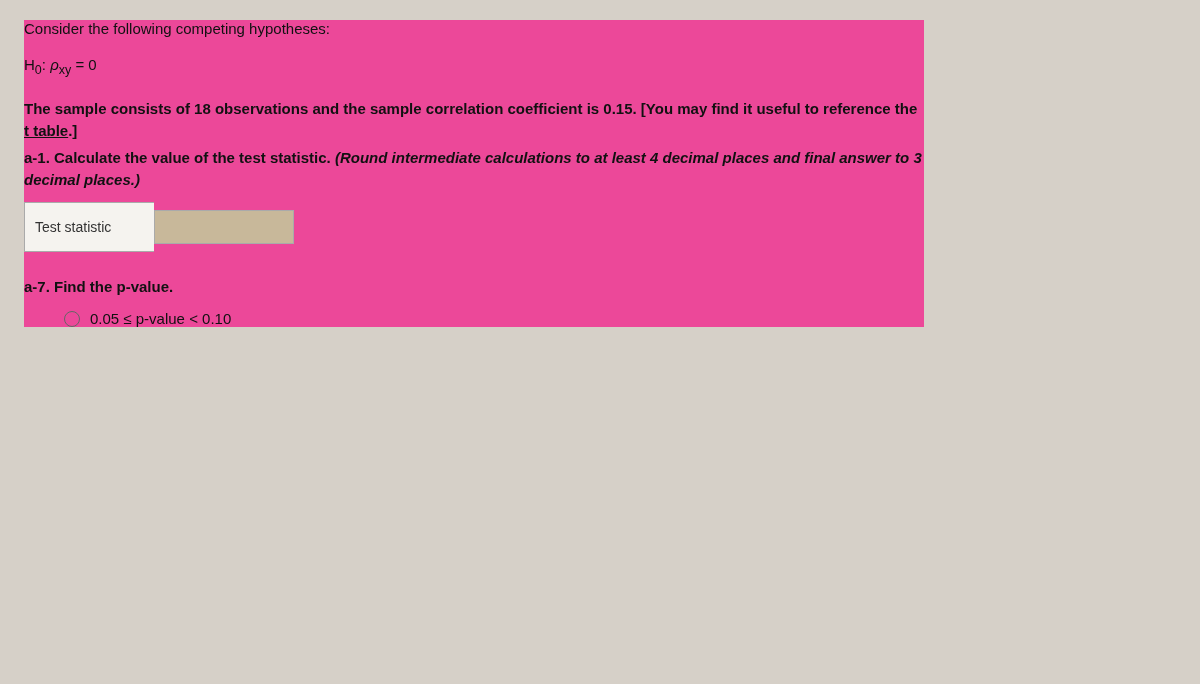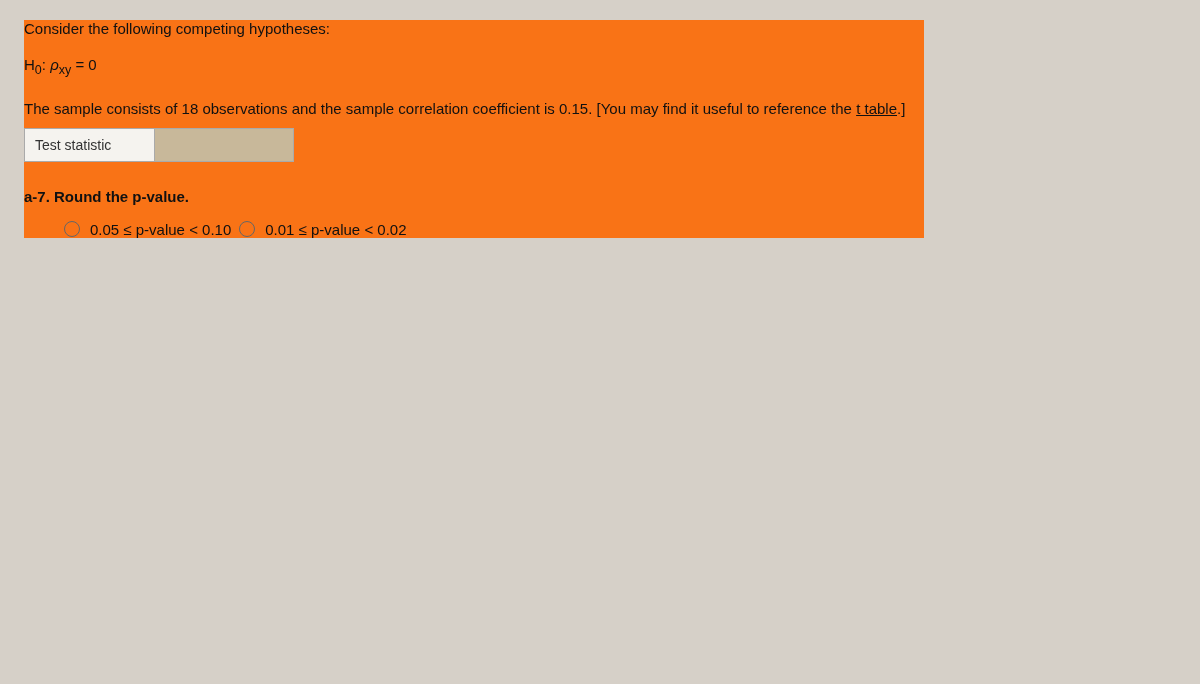--- a/index.html
+++ b/index.html
@@ -12,21 +12,21 @@
       font-family: Arial, sans-serif;
       background-color: #d6d0c8;
       width: 1200px;
       min-height: 684px;
       padding: 20px 24px;
       font-size: 15px;
       color: #111;
     }
 
     .main-container {
-      background-color: #f97316;
+      background-color: #ec4899;
       max-width: 900px;
     }
 
     .intro-text {
       font-size: 15px;
       margin-bottom: 14px;
       color: #111;
     }
 
     .hypotheses {
@@ -40,20 +40,21 @@
       display: flex;
       align-items: flex-end;
       gap: 4px;
     }
 
     .sample-text {
       font-size: 15px;
       margin-bottom: 4px;
       color: #111;
       line-height: 1.5;
+      font-weight: bold;
     }
 
     .sample-text a {
       color: #111;
       text-decoration: underline;
     }
 
     .question-block {
       margin-bottom: 24px;
     }
@@ -83,21 +84,21 @@
       margin-bottom: 8px;
     }
 
     .input-label {
       font-size: 14px;
       color: #333;
       border: 1px solid #aaa;
       background: #f5f3ef;
       padding: 8px 10px;
       min-width: 130px;
-      height: 34px;
+      height: 50px;
       display: flex;
       align-items: center;
       border-right: none;
     }
 
     .input-field {
       border: 1px solid #aaa;
       background: #c8b89a;
       height: 34px;
       width: 140px;
@@ -149,37 +150,37 @@
     <div class="hypothesis-line">
       <span>H<sub>0</sub>: <span class="pxy-text">ρ</span><sub>xy</sub> = 0</span>
     </div>
   </div>
 
   <p class="sample-text">
     <span>The sample consists of 18 observations and the sample correlation coefficient is 0.15. [You may find it useful to reference the </span><a href="#">t table</a><span>.]</span>
   </p>
 
   <div class="question-block">
+    <p class="question-label">
+      <strong><span>a-1.</span><span> Calculate the value of the test statistic.</span></strong>
+      <span class="bold-italic"> (Round intermediate calculations to at least 4 decimal places and final answer to 3 decimal places.)</span>
+    </p>
 
     <div class="input-row">
       <div class="input-label">Test statistic</div>
       <input type="text" class="input-field" value="" style="">
     </div>
   </div>
 
   <div class="question-block">
     <p class="question-label">
-      <strong><span>a-7.</span><span> Round the p-value.</span></strong>
+      <strong><span>a-7.</span><span> Find the p-value.</span></strong>
     </p>
 
     <div class="radio-group">
       <label class="radio-item">
         <span class="radio-circle"></span>
         <span>0.05 ≤ p-value &lt; 0.10</span>
       </label>
-      <label class="radio-item">
-        <span class="radio-circle"></span>
-        <span>0.01 ≤ p-value &lt; 0.02</span>
-      </label>
     </div>
   </div>
 
 </div>
 
 </body></html>

